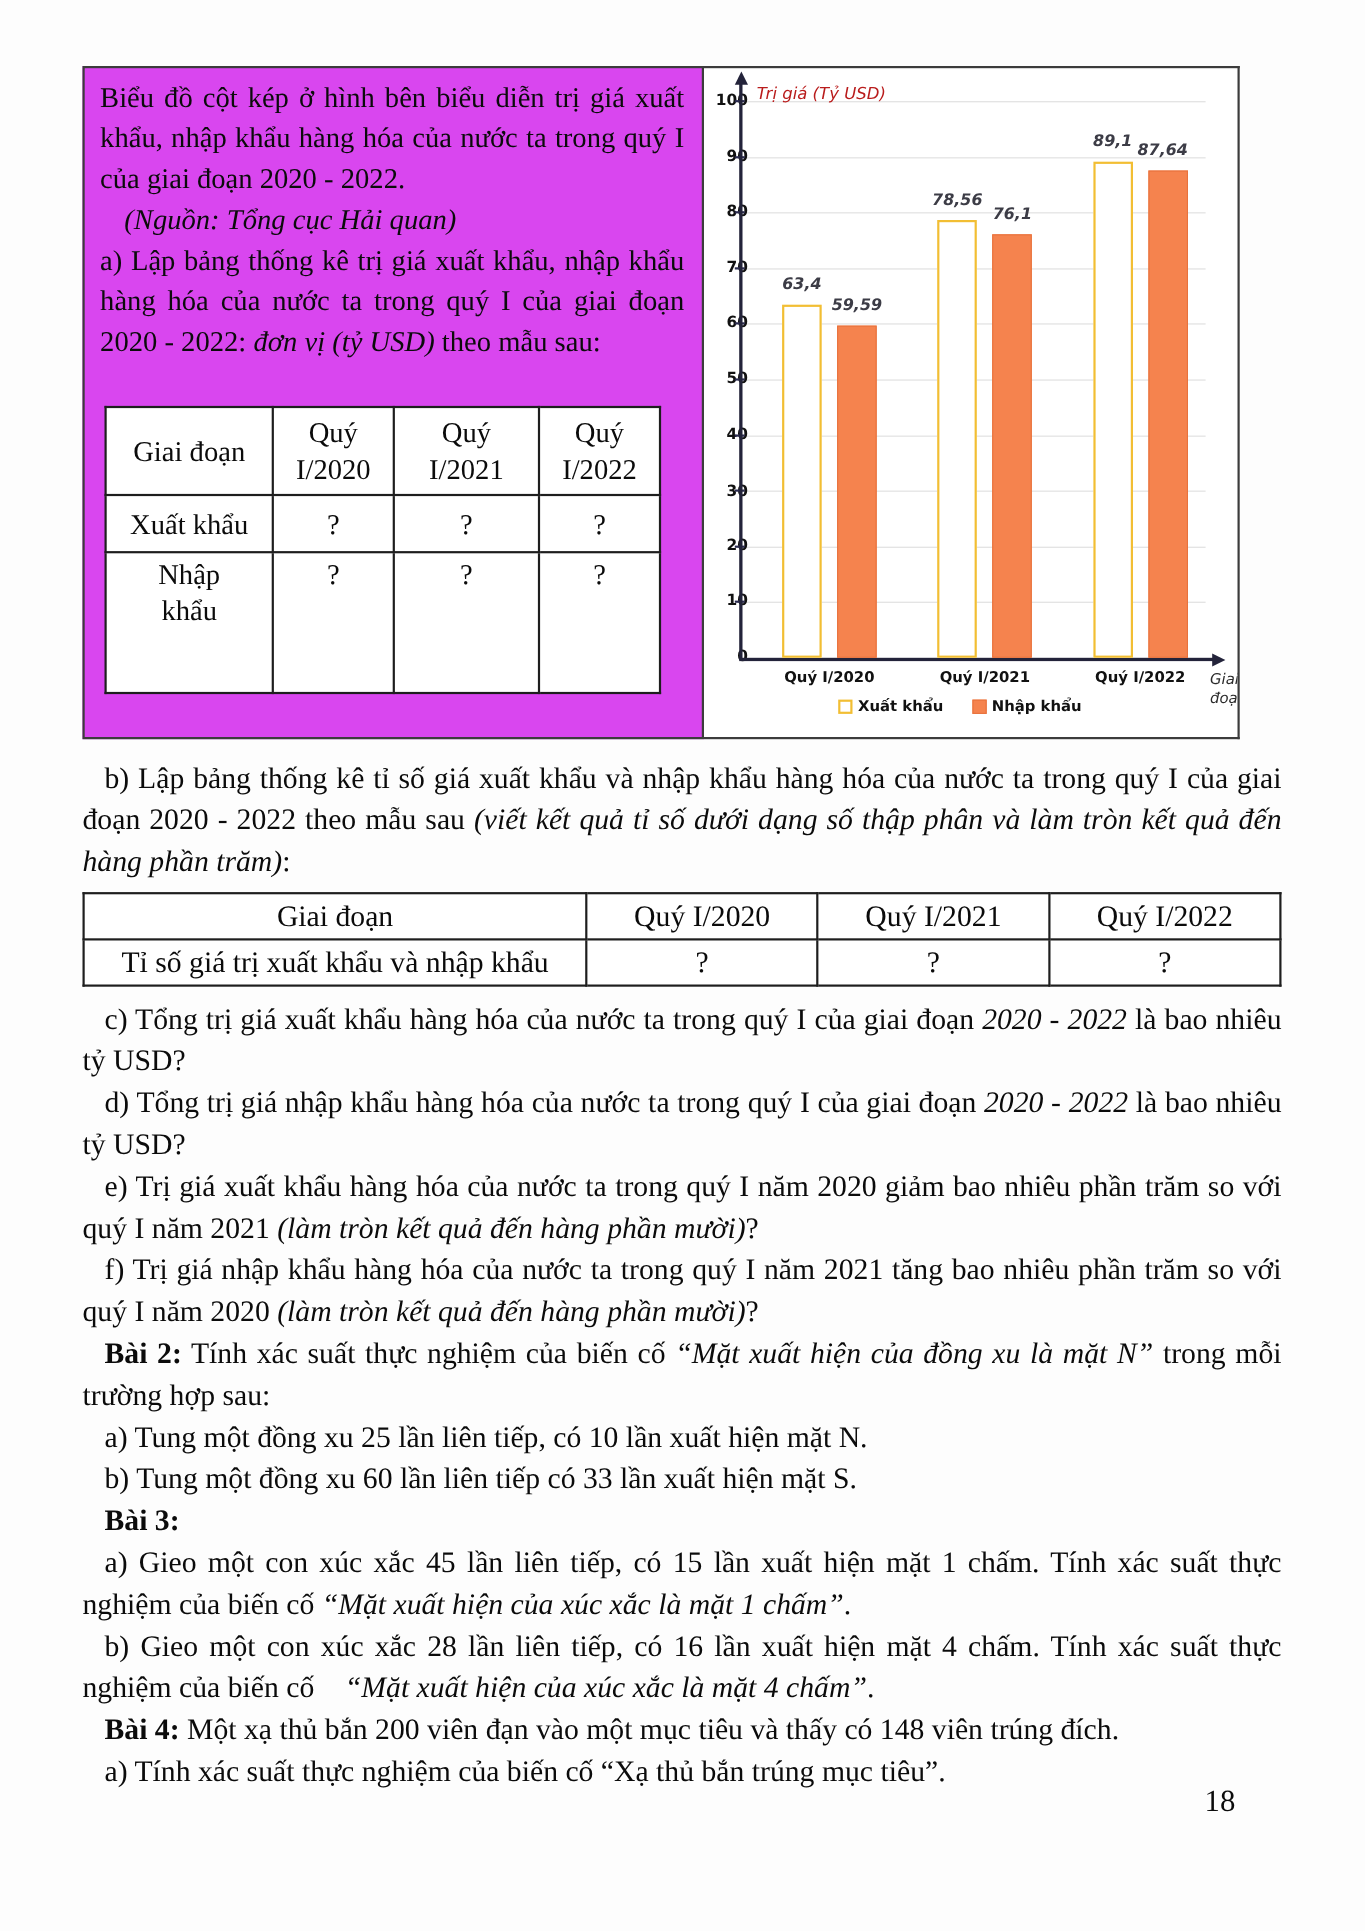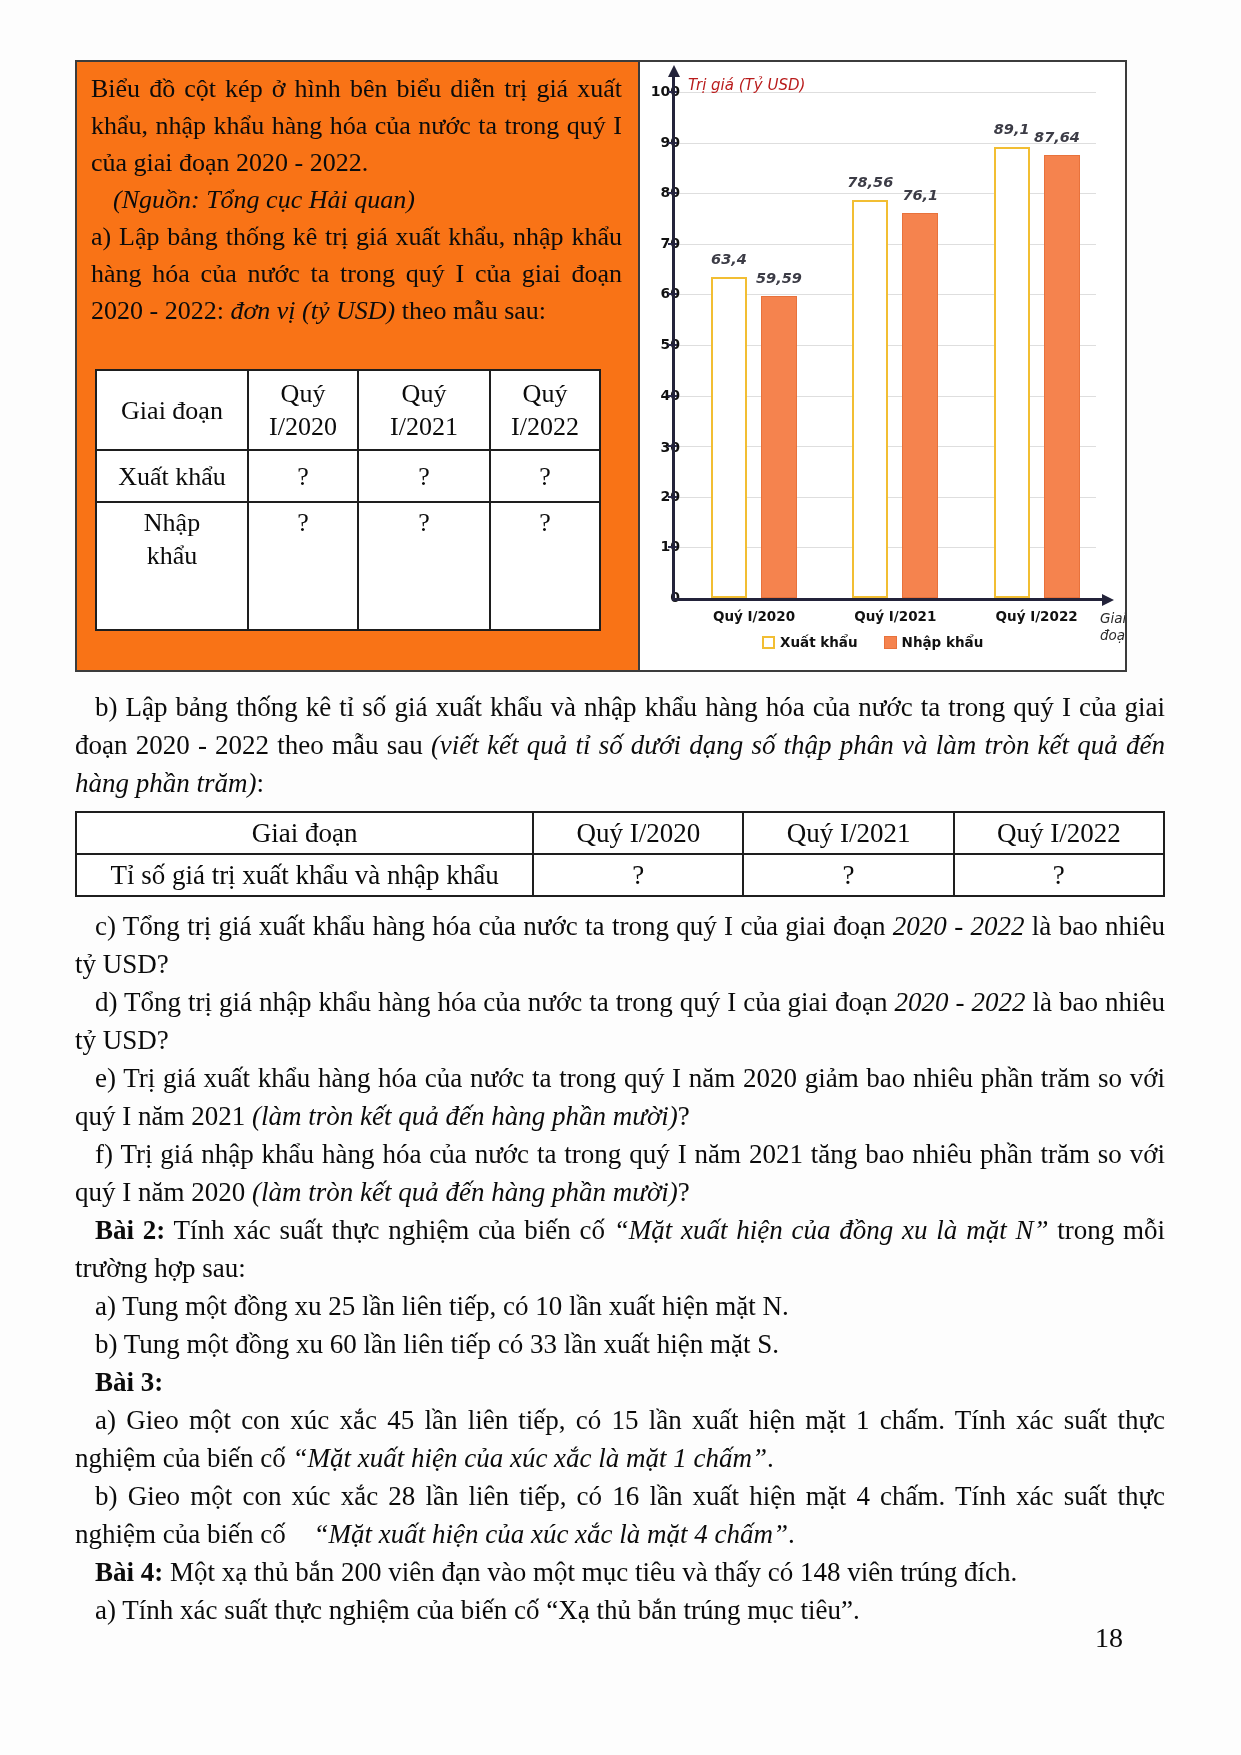--- a/index.html
+++ b/index.html
@@ -1,19 +1,19 @@
 <!DOCTYPE html>
 <html><head>
 <meta charset="utf-8">
 <style>
   html,body{margin:0;padding:0;}
   body{width:1241px;height:1755px;background:#fdfdfd;font-family:"Liberation Serif",serif;color:#0b0b0b;position:relative;}
   .content{position:absolute;left:75px;top:60px;width:1090px;}
   .top-section{display:flex;margin-bottom:16px;}
-  .text-box{width:565px;height:612px;border:2px solid #3c3c3c;box-sizing:border-box;padding:8px 16px 0 14px;background:#f97316;}
+  .text-box{width:565px;height:612px;border:2px solid #3c3c3c;box-sizing:border-box;padding:8px 16px 0 14px;background:#d946ef;}
   .chart-box{width:487px;height:612px;border:2px solid #3c3c3c;border-left:none;box-sizing:border-box;position:relative;background:#fff;overflow:hidden;}
   .para{font-size:26px;line-height:37px;text-align:justify;margin:0;}
   .body-para{font-size:27px;line-height:38px;text-align:justify;margin:0;text-indent:20px;}
   .t1{border-collapse:collapse;margin:40px 0 0 4px;}
   .t1 th,.t1 td{border:2px solid #1e1e1e;font-weight:normal;font-size:26px;line-height:33px;text-align:center;white-space:pre-line;padding:3px 6px;background:#fff;}
   .t1 th{height:72px;vertical-align:middle;}
   .t1 th:nth-child(1){width:138px;}
   .t1 th:nth-child(2){width:96px;}
   .t1 th:nth-child(3){width:118px;}
   .t1 th:nth-child(4){width:96px;}

